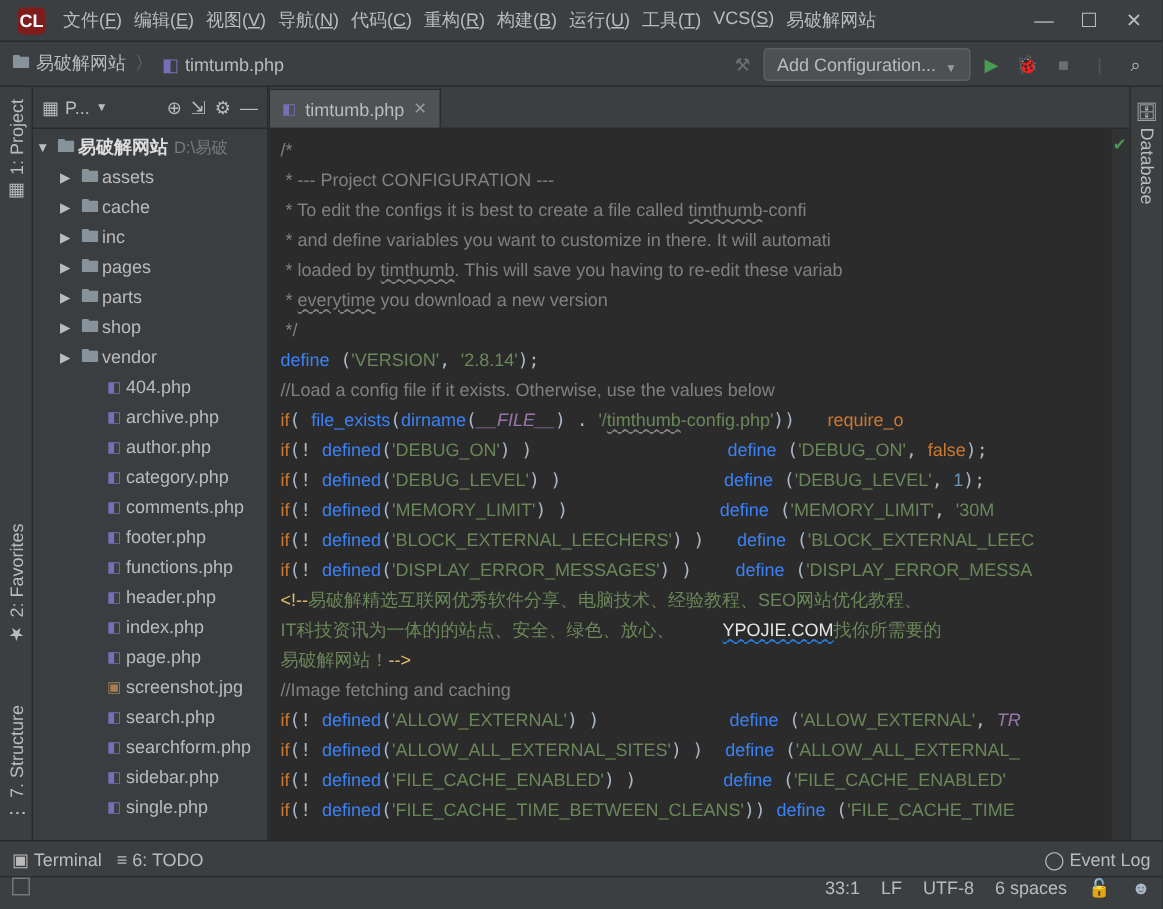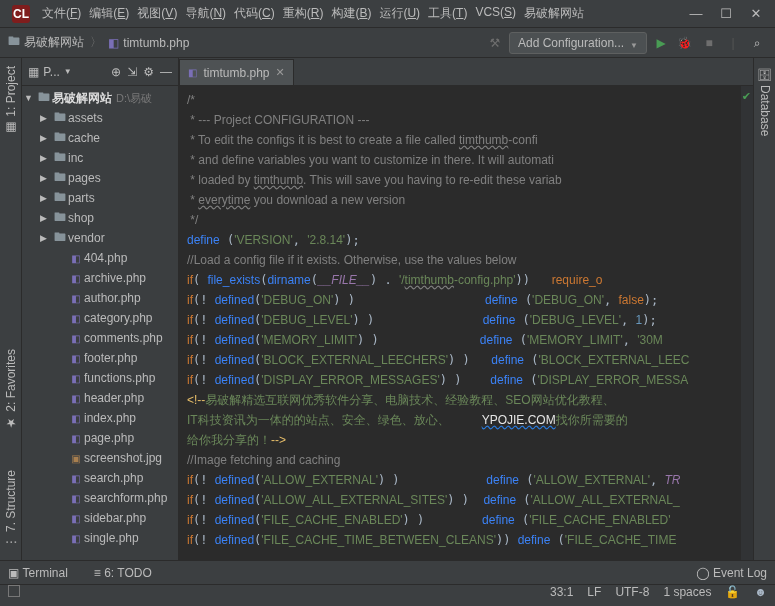--- a/index.html
+++ b/index.html
@@ -53,21 +53,21 @@
 .c-const { color: #9876aa; font-style: italic; }
 .c-num { color: #6897bb; }
 .c-wavy { text-decoration: underline wavy #808080; }
 .c-html { color: #e8bf6a; }
 .c-chinese { color: #6a8759; }
 .c-link { color: #e5e5e5; text-decoration: underline wavy #287bde; margin-left: 32px; }
 .markstrip { width: 12px; background: #313335; position:relative;}
 .markstrip .check { position:absolute; top:4px; right:2px; color:#499c54; font-size:11px;}
 .rightgutter { width: 22px; background: #3c3f41; border-left: 1px solid #2b2b2b; display:flex; flex-direction:column; align-items:center; padding-top:8px;}
 .rightgutter .vlabel { writing-mode: vertical-rl; color:#bbb; font-size:11px; cursor:pointer; display:flex; align-items:center; gap:4px;}
-.bottombar { height: 24px; background: #3c3f41; border-top: 1px solid #2b2b2b; display: flex; align-items: center; padding: 0 8px; gap: 26px; color: #bbb; font-size: 11px; }
+.bottombar { height: 24px; background: #3c3f41; border-top: 1px solid #2b2b2b; display: flex; align-items: center; padding: 0 8px; gap: 10px; color: #bbb; font-size: 11px; }
 .bottombar .spacer { flex:1; }
 .statusbar { height: 22px; background: #3c3f41; border-top: 1px solid #2b2b2b; display: flex; align-items: flex-start; padding: 0 8px; gap: 14px; color: #bbb; font-size: 11px; }
 .statusbar .sq { width:12px; height:12px; border:1px solid #777;}
 .statusbar .spacer { flex:1; }
 .statusbar .lock { color:#bbb; }
 </style>
 </head>
 <body>
 
 <div class="titlebar">
@@ -192,21 +192,21 @@
 <span class="c-fn">define</span> (<span class="c-str">'VERSION'</span>, <span class="c-str">'2.8.14'</span>);
 <span class="c-cmt">//Load a config file if it exists. Otherwise, use the values below</span>
 <span class="c-kw">if</span>( <span class="c-fn">file_exists</span>(<span class="c-fn">dirname</span>(<span class="c-const">__FILE__</span>) . <span class="c-str">'/<span class="c-wavy">timthumb</span>-config.php'</span>))   <span class="c-kw">require_o</span>
 <span class="c-kw">if</span>(! <span class="c-fn">defined</span>(<span class="c-str">'DEBUG_ON'</span>) )                  <span class="c-fn">define</span> (<span class="c-str">'DEBUG_ON'</span>, <span class="c-kw">false</span>);
 <span class="c-kw">if</span>(! <span class="c-fn">defined</span>(<span class="c-str">'DEBUG_LEVEL'</span>) )               <span class="c-fn">define</span> (<span class="c-str">'DEBUG_LEVEL'</span>, <span class="c-num">1</span>);
 <span class="c-kw">if</span>(! <span class="c-fn">defined</span>(<span class="c-str">'MEMORY_LIMIT'</span>) )              <span class="c-fn">define</span> (<span class="c-str">'MEMORY_LIMIT'</span>, <span class="c-str">'30M</span>
 <span class="c-kw">if</span>(! <span class="c-fn">defined</span>(<span class="c-str">'BLOCK_EXTERNAL_LEECHERS'</span>) )   <span class="c-fn">define</span> (<span class="c-str">'BLOCK_EXTERNAL_LEEC</span>
 <span class="c-kw">if</span>(! <span class="c-fn">defined</span>(<span class="c-str">'DISPLAY_ERROR_MESSAGES'</span>) )    <span class="c-fn">define</span> (<span class="c-str">'DISPLAY_ERROR_MESSA</span>
 <span class="c-html">&lt;!--</span><span class="c-chinese">易破解精选互联网优秀软件分享、电脑技术、经验教程、SEO网站优化教程、</span>
 <span class="c-chinese">IT科技资讯为一体的的站点、安全、绿色、放心、</span><span class="c-link">YPOJIE.COM</span><span class="c-chinese">找你所需要的</span>
-<span class="c-chinese">给你我分享的！</span><span class="c-html">--&gt;</span>
+<span class="c-chinese">易破解网站！</span><span class="c-html">--&gt;</span>
 <span class="c-cmt">//Image fetching and caching</span>
 <span class="c-kw">if</span>(! <span class="c-fn">defined</span>(<span class="c-str">'ALLOW_EXTERNAL'</span>) )            <span class="c-fn">define</span> (<span class="c-str">'ALLOW_EXTERNAL'</span>, <span class="c-const">TR</span>
 <span class="c-kw">if</span>(! <span class="c-fn">defined</span>(<span class="c-str">'ALLOW_ALL_EXTERNAL_SITES'</span>) )  <span class="c-fn">define</span> (<span class="c-str">'ALLOW_ALL_EXTERNAL_</span>
 <span class="c-kw">if</span>(! <span class="c-fn">defined</span>(<span class="c-str">'FILE_CACHE_ENABLED'</span>) )        <span class="c-fn">define</span> (<span class="c-str">'FILE_CACHE_ENABLED'</span>
 <span class="c-kw">if</span>(! <span class="c-fn">defined</span>(<span class="c-str">'FILE_CACHE_TIME_BETWEEN_CLEANS'</span>)) <span class="c-fn">define</span> (<span class="c-str">'FILE_CACHE_TIME</span>
 
 </div>
       <div class="markstrip">
         <span class="check">✔</span>
       </div>
@@ -227,16 +227,16 @@
   <div class="spacer"></div>
   <span>◯ <span>Event Log</span></span>
 </div>
 
 <div class="statusbar">
   <span class="sq"></span>
   <div class="spacer"></div>
   <span>33:1</span>
   <span>LF</span>
   <span>UTF-8</span>
-  <span>1 spaces</span>
+  <span>6 spaces</span>
   <span class="lock">🔓</span>
   <span style="color:#a9b7c6;">☻</span>
 </div>
 
 </body></html>

